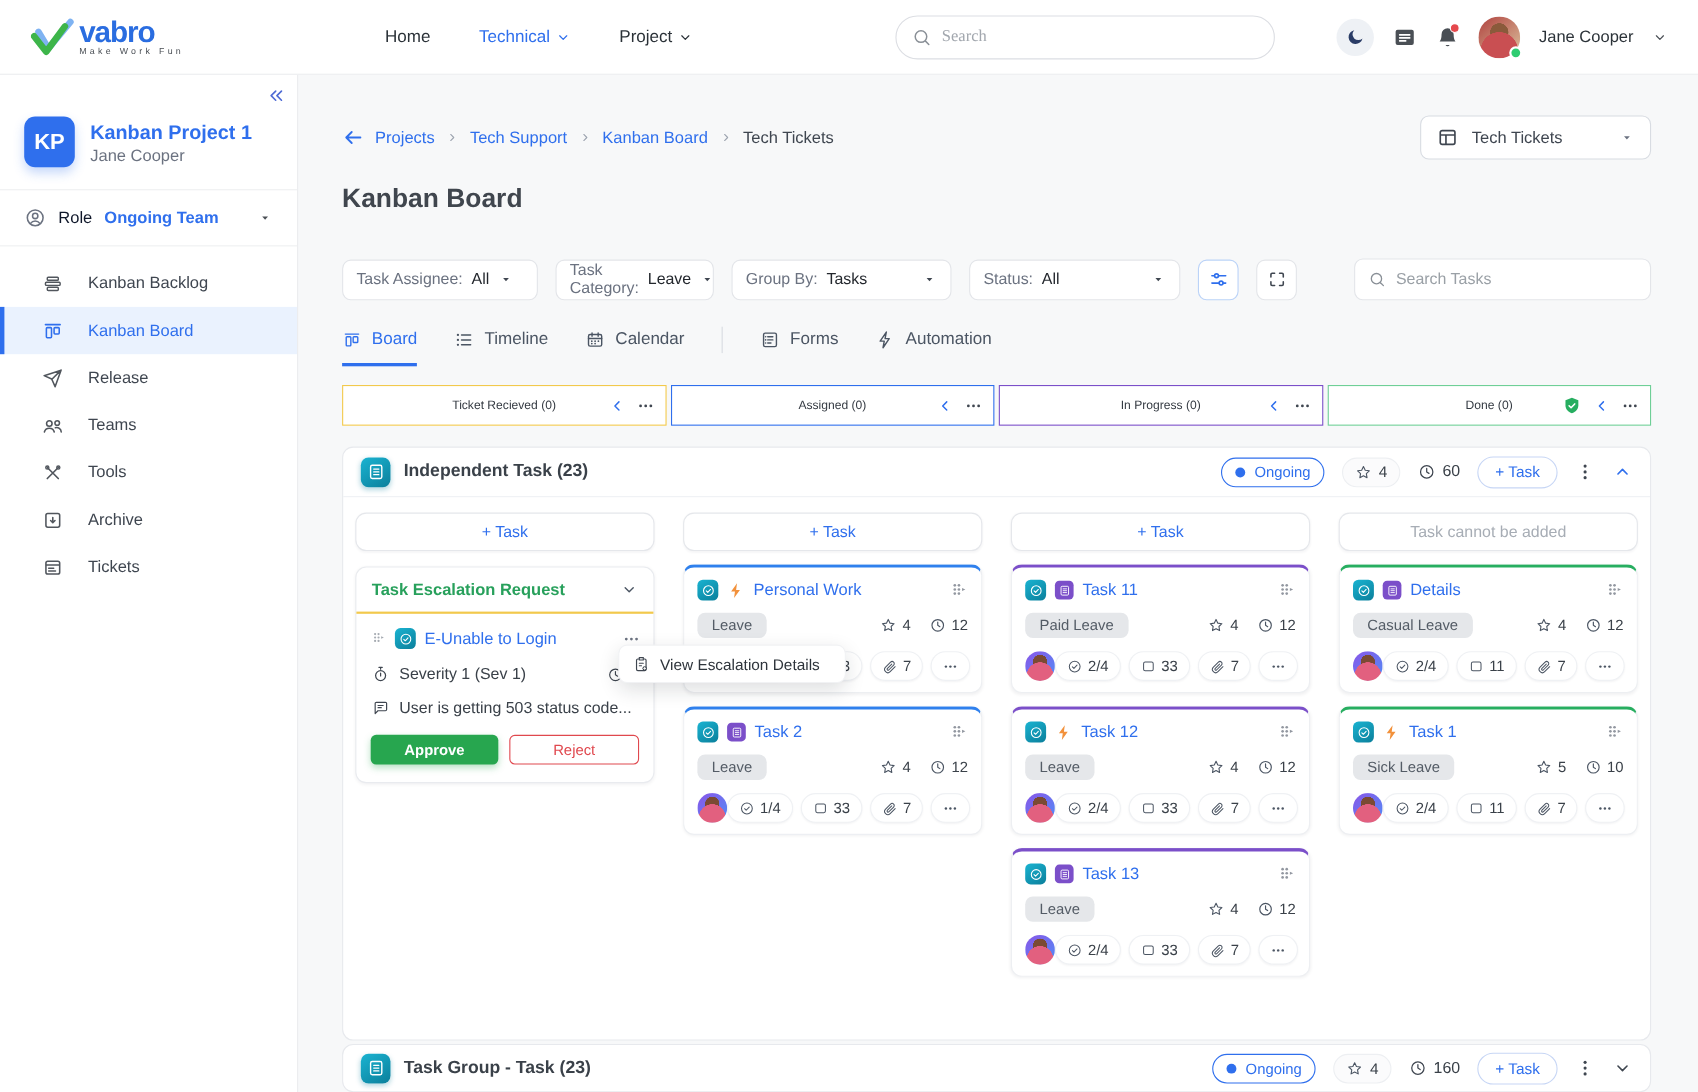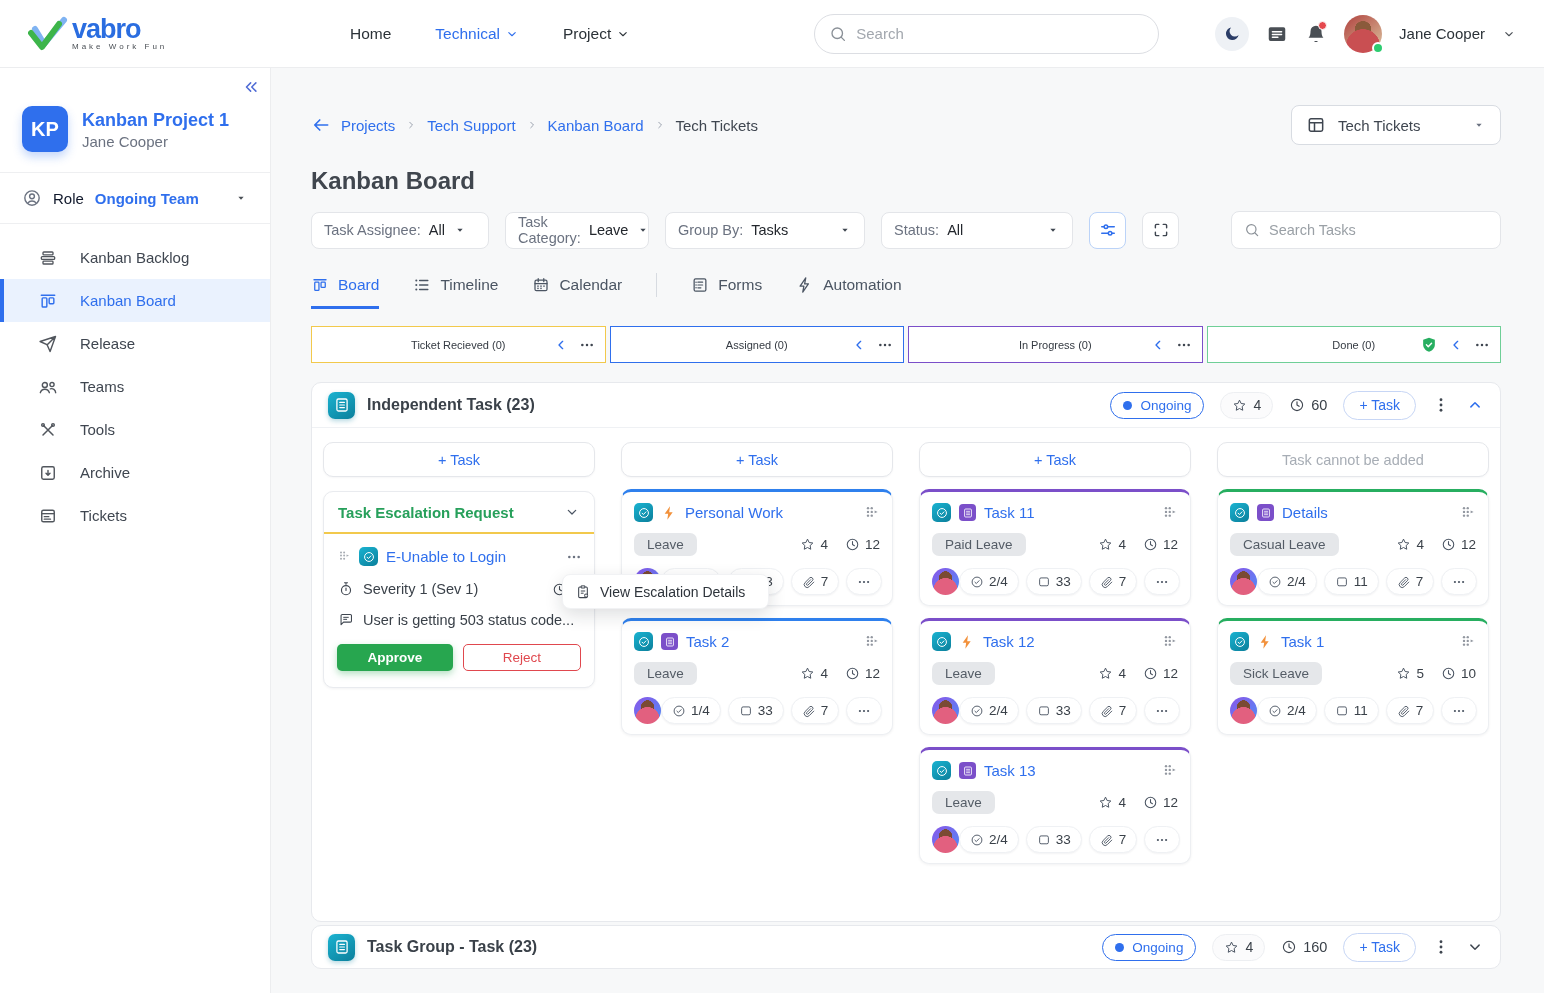--- a/index.html
+++ b/index.html
@@ -13,21 +13,21 @@
 .topbar{position:absolute;top:0;left:0;width:1544px;height:68px;background:#fff;border-bottom:1px solid #ECEDEF;display:flex;align-items:center;padding:0 28px;z-index:6}
 .logo{display:flex;align-items:center;gap:4px;width:252px}
 .logo-text{display:flex;flex-direction:column}
 .brand{font-size:27px;font-weight:bold;color:#2A6DE0;letter-spacing:-1px;line-height:26px}
 .tagline{font-size:8px;letter-spacing:3px;color:#4A4F55;margin-top:0px}
 .topnav{display:flex;align-items:center;margin-left:70px}
 .nav-link{display:inline-flex;align-items:center;gap:5px;font-size:15.5px;color:#2B3238;margin-right:44px;cursor:pointer}
 .nav-link.active{color:#2F6FED}
 .nav-link .i14{color:inherit}
 .top-search{margin-left:140px;width:345px;height:40px;border:1px solid #DCDEE3;border-radius:20px;display:flex;align-items:center;padding:0 14px;gap:9px;color:#8A9097;background:#fff}
-.top-search input{border:none;outline:none;background:transparent;font-size:15px;color:#333;width:100%;font-family:Liberation Sans, sans-serif}
+.top-search input{border:none;outline:none;background:transparent;font-size:15px;color:#333;width:100%;font-family:Liberation Serif, serif}
 .top-search input::placeholder{color:#A2A7AE}
 .top-actions{margin-left:auto;display:flex;align-items:center;gap:17px}
 .round-btn{width:34px;height:34px;border-radius:50%;background:#EEF1F5;border:none;display:flex;align-items:center;justify-content:center;color:#2A3C66;cursor:pointer}
 .flat-btn{background:none;border:none;display:flex;align-items:center;justify-content:center;color:#4A4F55;cursor:pointer;position:relative}
 .bell-dot{position:absolute;top:-2px;right:0;width:9px;height:9px;border-radius:50%;background:#E5484D;border:1.5px solid #fff}
 .avatar-top{width:38px;height:38px;border-radius:50%;position:relative;flex:none;
  background:radial-gradient(circle at 50% 82%,#C94F52 0 46%,rgba(0,0,0,0) 47%),
  radial-gradient(circle at 50% 38%,#8A5A3B 0 27%,rgba(0,0,0,0) 28%),
  linear-gradient(140deg,#B0413E,#DDC7A2)}
 .status-dot{position:absolute;right:-2px;bottom:-1px;width:12px;height:12px;border-radius:50%;background:#2ECC71;border:2px solid #fff}
@@ -57,21 +57,21 @@
 .crumb-row{display:flex;align-items:center;height:40px}
 .crumbs{display:flex;align-items:center;gap:10px;font-size:15px}
 .crumb-back{color:#2F6FED;display:flex}
 .crumb-link{color:#2F6FED;cursor:pointer}
 .crumb-sep{color:#9CA3AF}
 .crumb-cur{color:#3F4650}
 .view-btn{margin-left:auto;display:flex;align-items:center;gap:12px;height:40px;width:210px;padding:0 14px;background:#fff;border:1px solid #D8DCE2;border-radius:8px;font-size:15px;color:#3F4650;cursor:pointer}
 .view-btn .vcaret{margin-left:auto;color:#6B7280}
 .page-title{margin-top:22px;font-size:24px;font-weight:bold;color:#40464E}
 
-.filter-row{margin-top:16px;display:flex;align-items:center;gap:16px}
+.filter-row{margin-top:40px;display:flex;align-items:center;gap:16px}
 .filter-box{height:37px;background:#fff;border:1px solid #E3E5E9;border-radius:8px;display:flex;align-items:center;padding:0 12px;gap:8px;font-size:14.5px;cursor:pointer}
 .filter-box .f-label{color:#6B7280}
 .filter-box .f-value{color:#23272D;font-weight:500}
 .filter-box .f-caret{color:#3F4650}
 .fb-assignee{width:178px}.fb-category{width:144px}
 .fb-group{width:200px}.fb-group .f-caret{margin-left:auto}
 .fb-status{width:192px}.fb-status .f-caret{margin-left:auto}
 .icon-sq{width:37px;height:37px;border:1px solid #E3E5E9;border-radius:8px;background:#fff;display:flex;align-items:center;justify-content:center;color:#3F4650;cursor:pointer}
 .icon-sq.blue{border-color:#BBD3F8;color:#2F6FED}
 .task-search{margin-left:auto;width:270px;height:38px;border:1px solid #E3E5E9;border-radius:8px;background:#fff;display:flex;align-items:center;gap:9px;padding:0 12px;color:#8A9097}
@@ -146,21 +146,21 @@
 .c-meta .gap{width:7px}
 .c-r3{margin-top:12px;display:flex;align-items:center}
 .avatar-s{width:27px;height:27px;border-radius:50%;flex:none;
  background:radial-gradient(circle at 50% 82%,#E2607F 0 46%,rgba(0,0,0,0) 47%),
  radial-gradient(circle at 50% 36%,#7A4A33 0 29%,rgba(0,0,0,0) 30%),
  linear-gradient(140deg,#8A56E8,#4F8EF7)}
 .c-pills{margin-left:auto;display:flex;align-items:center;gap:7px}
 .cpill{height:27px;border:1px solid #EFF1F4;border-radius:14px;background:#fff;display:flex;align-items:center;gap:5px;padding:0 10px;font-size:13.5px;color:#3A4149;box-shadow:0 1px 2px rgba(16,24,40,.05);cursor:pointer}
 .cpill svg{color:#4B5563}
 
-.ctx{position:absolute;left:250px;top:191px;width:207px;height:35px;background:#fff;border:1px solid #F1F2F4;border-radius:8px;box-shadow:0 6px 18px rgba(23,28,38,.14);display:flex;align-items:center;gap:9px;padding:0 12px;z-index:10;cursor:pointer}
+.ctx{position:absolute;left:250px;top:179px;width:207px;height:35px;background:#fff;border:1px solid #F1F2F4;border-radius:8px;box-shadow:0 6px 18px rgba(23,28,38,.14);display:flex;align-items:center;gap:9px;padding:0 12px;z-index:10;cursor:pointer}
 .ctx svg{color:#3F4650}
 .ctx span{font-size:14px;color:#2E343B}
 
 .bottom-bar{margin-top:3px;background:#fff;border:1px solid #E7E9ED;border-radius:10px;height:44px;display:flex;align-items:center;padding:0 16px}
 </style>
 </head>
 <body>
 
 <svg width="0" height="0" style="position:absolute">
 <defs>

